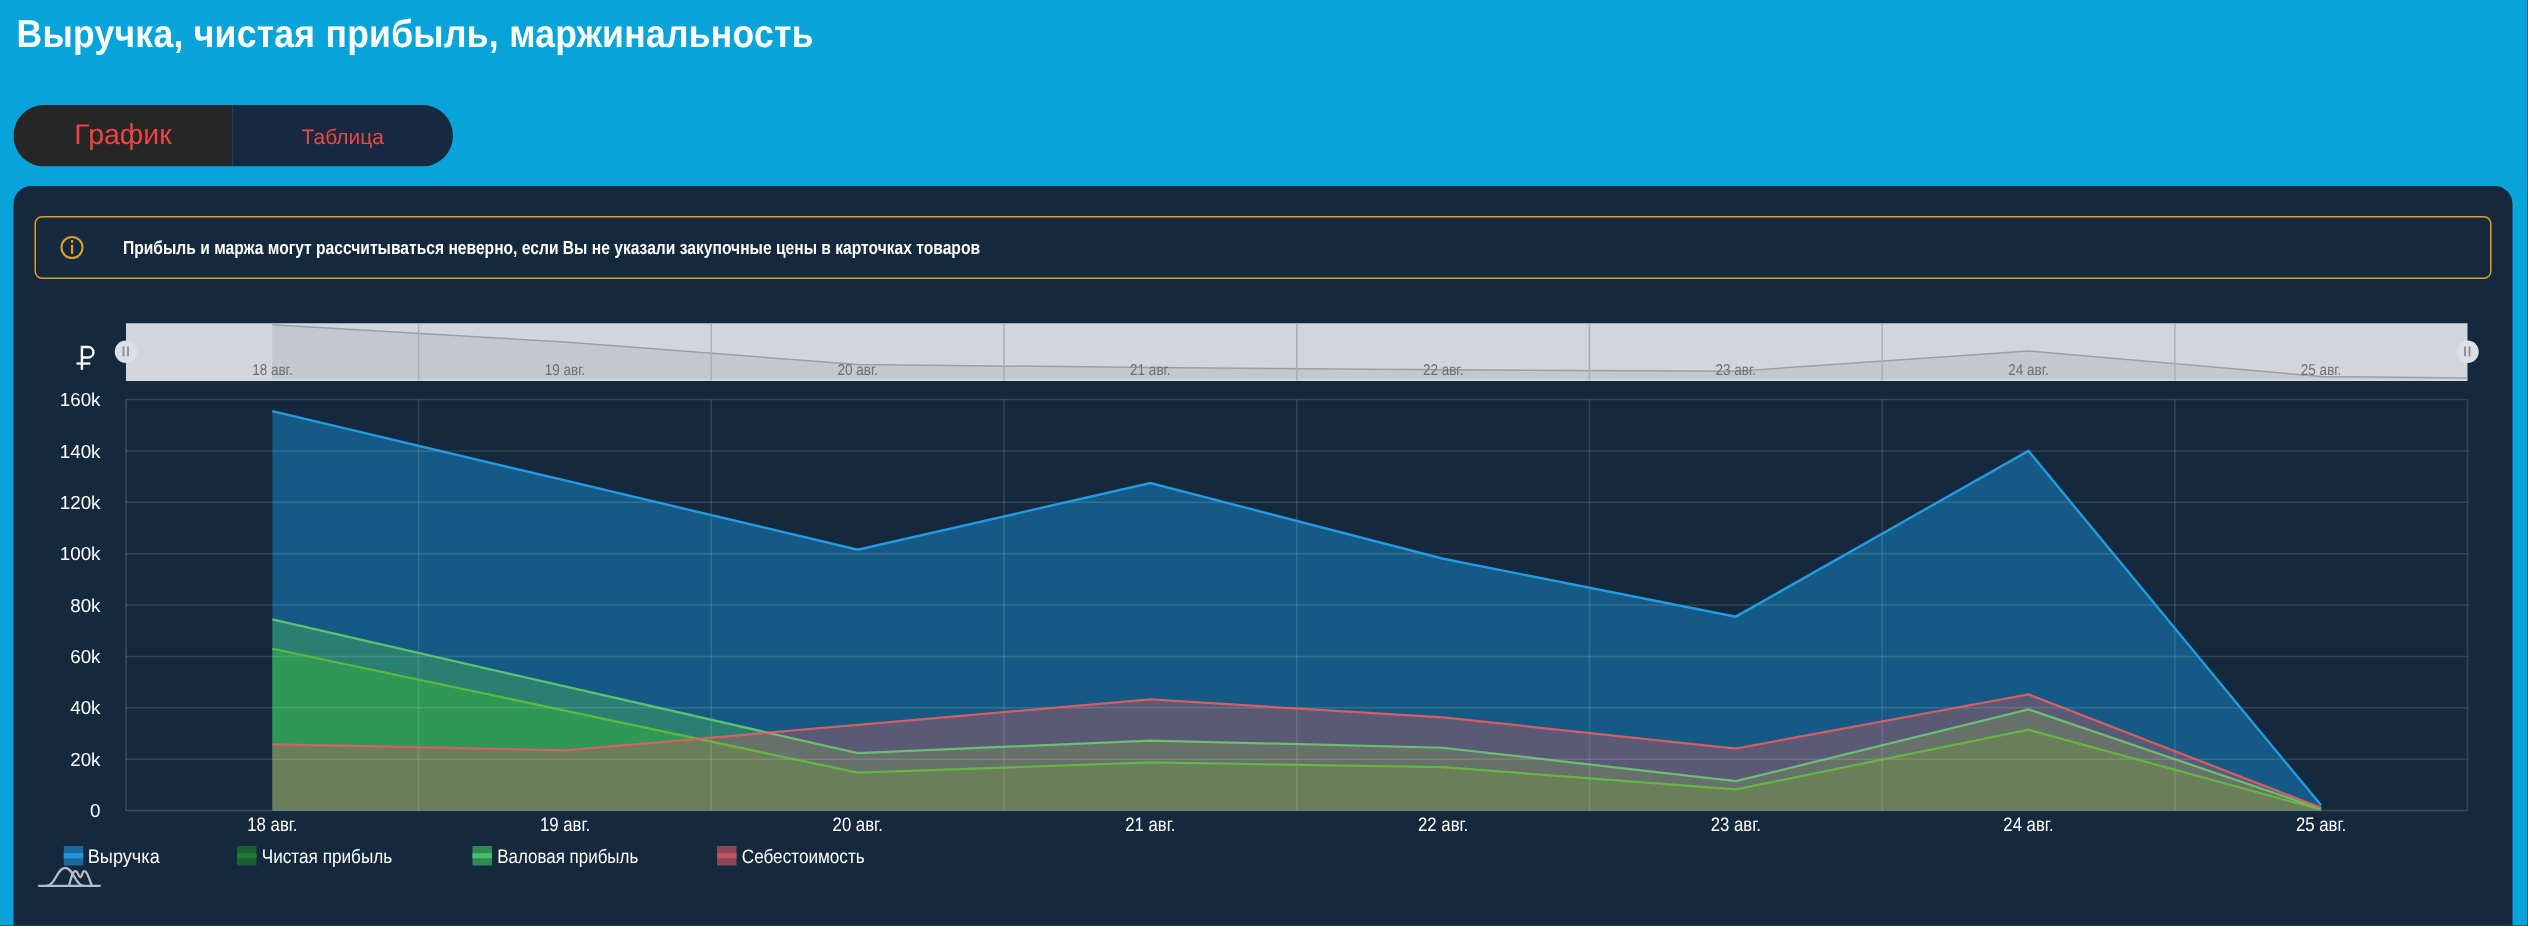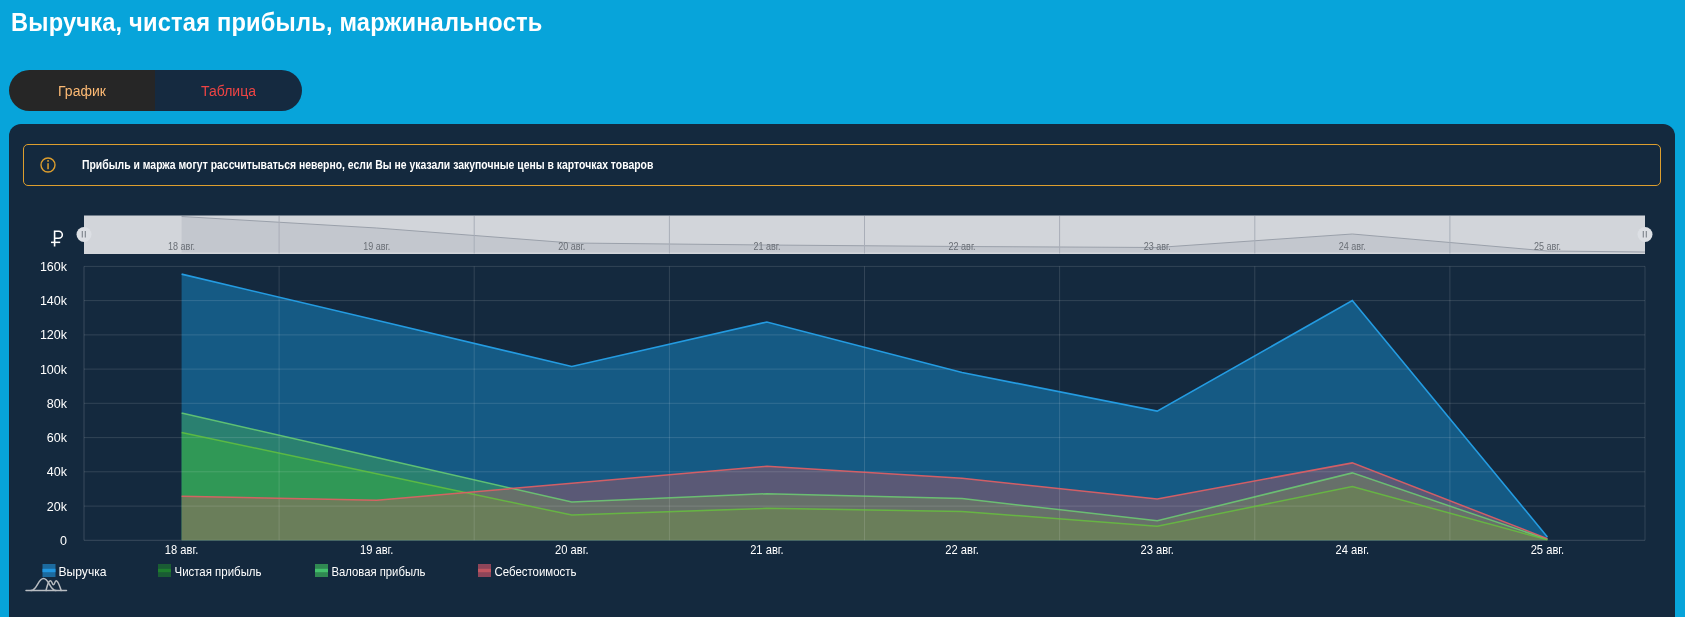--- a/index.html
+++ b/index.html
@@ -1,19 +1,19 @@
 <!DOCTYPE html>
 <html><head>
 <meta charset="utf-8">
 <style>
   html,body{margin:0;padding:0;}
   body{width:1685px;height:617px;background:#07a4da;font-family:"Liberation Sans",sans-serif;overflow:hidden;position:relative;}
   .title{position:absolute;left:11px;top:7px;color:#fff;font-size:26px;font-weight:bold;letter-spacing:0.2px;transform:scaleX(0.91);transform-origin:0 50%;white-space:nowrap;}
   .tabs{position:absolute;left:9px;top:70px;width:293px;height:41px;border-radius:21px;overflow:hidden;display:flex;}
-  .tab1{width:146px;background:#262626;color:#fdba74;font-size:14px;display:flex;align-items:center;justify-content:center;}
+  .tab1{width:146px;background:#262626;color:#ef4444;font-size:19px;display:flex;align-items:center;justify-content:center;}
   .tab2{flex:1;background:#152a40;color:#ef4444;font-size:14px;display:flex;align-items:center;justify-content:center;}
   .panel{position:absolute;left:9px;top:124px;width:1666px;height:557px;background:#14293e;border-radius:12px;text-decoration:underline;}
   .warn{position:absolute;left:14px;top:20px;width:1636px;height:40px;border:1px solid #dd9e2e;border-radius:5px;}
   .warntext{position:absolute;left:58px;top:13px;color:#fff;font-size:12.5px;font-weight:bold;transform:scaleX(0.833);transform-origin:0 50%;white-space:nowrap;}
   svg{position:absolute;left:0;top:0;}
 </style>
 </head>
 <body>
 <div class="title">Выручка, чистая прибыль, маржинальность</div>
 <div class="tabs">

